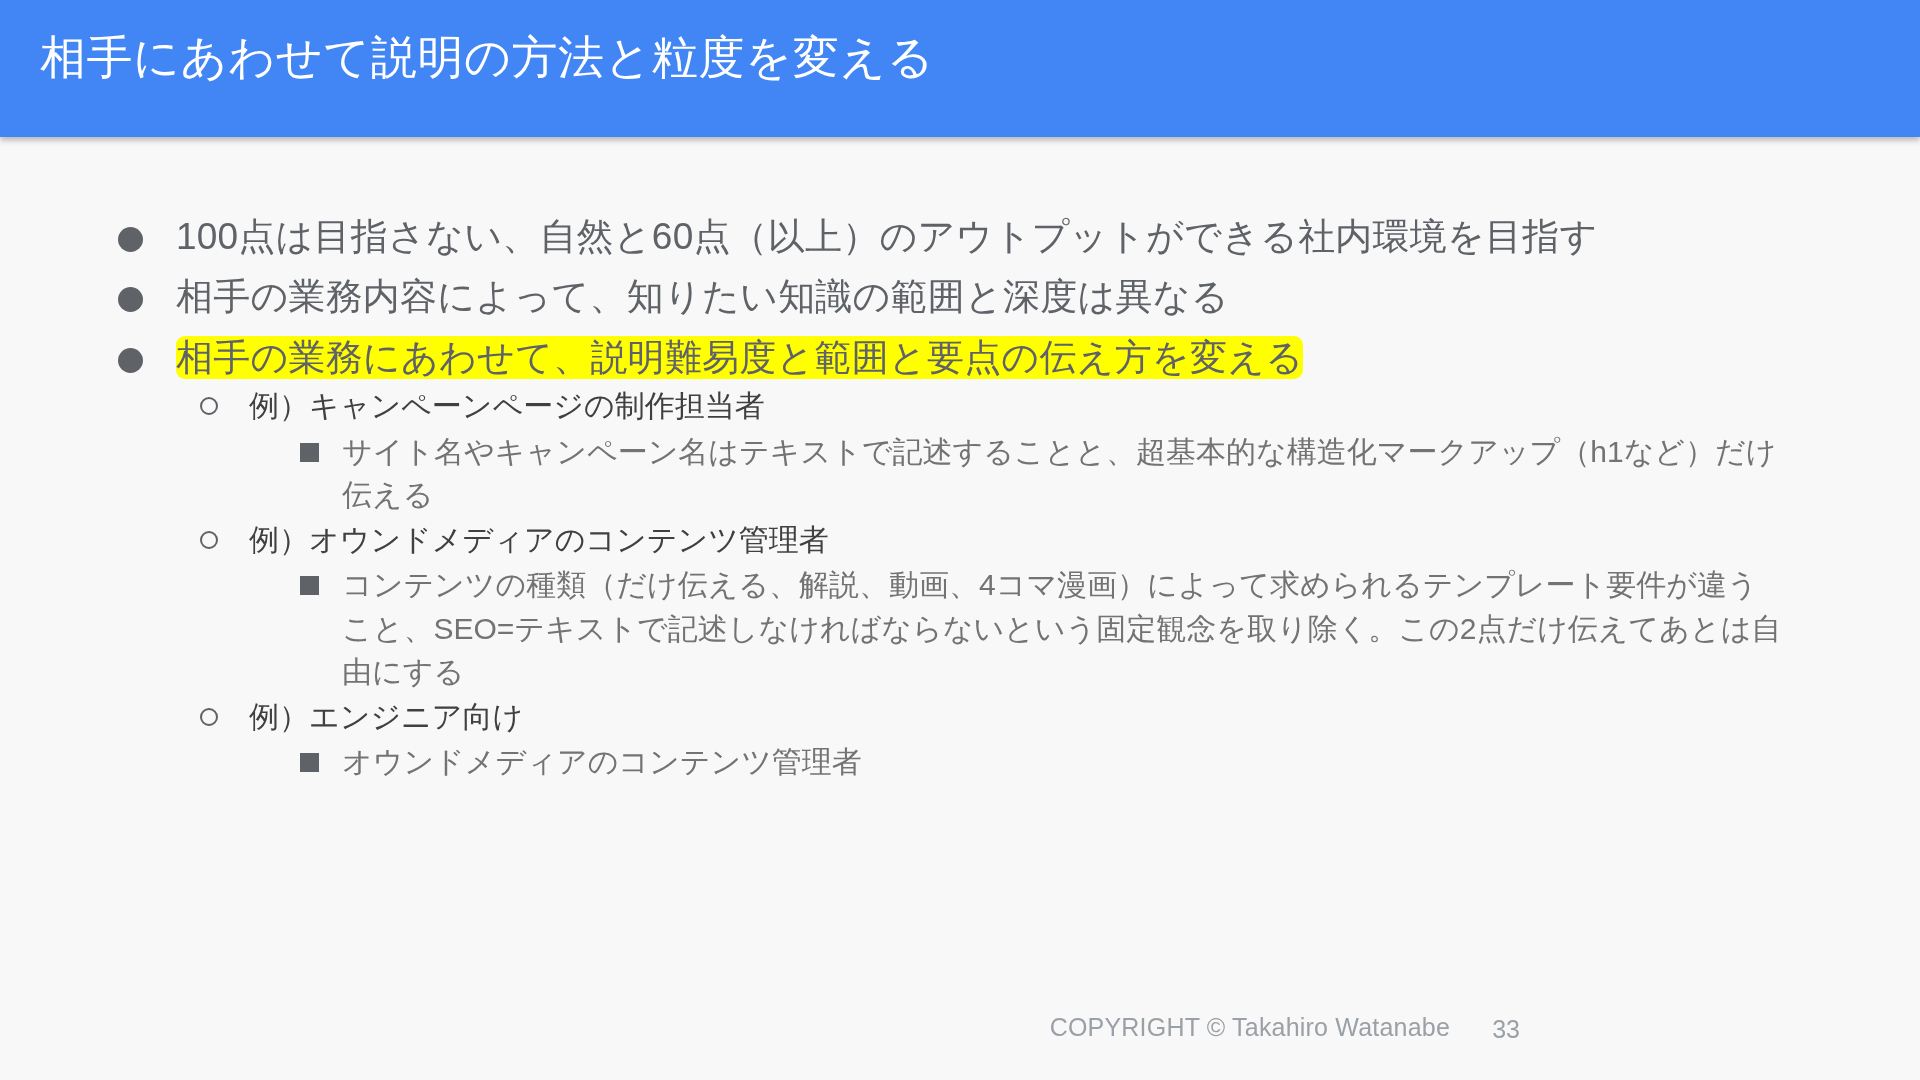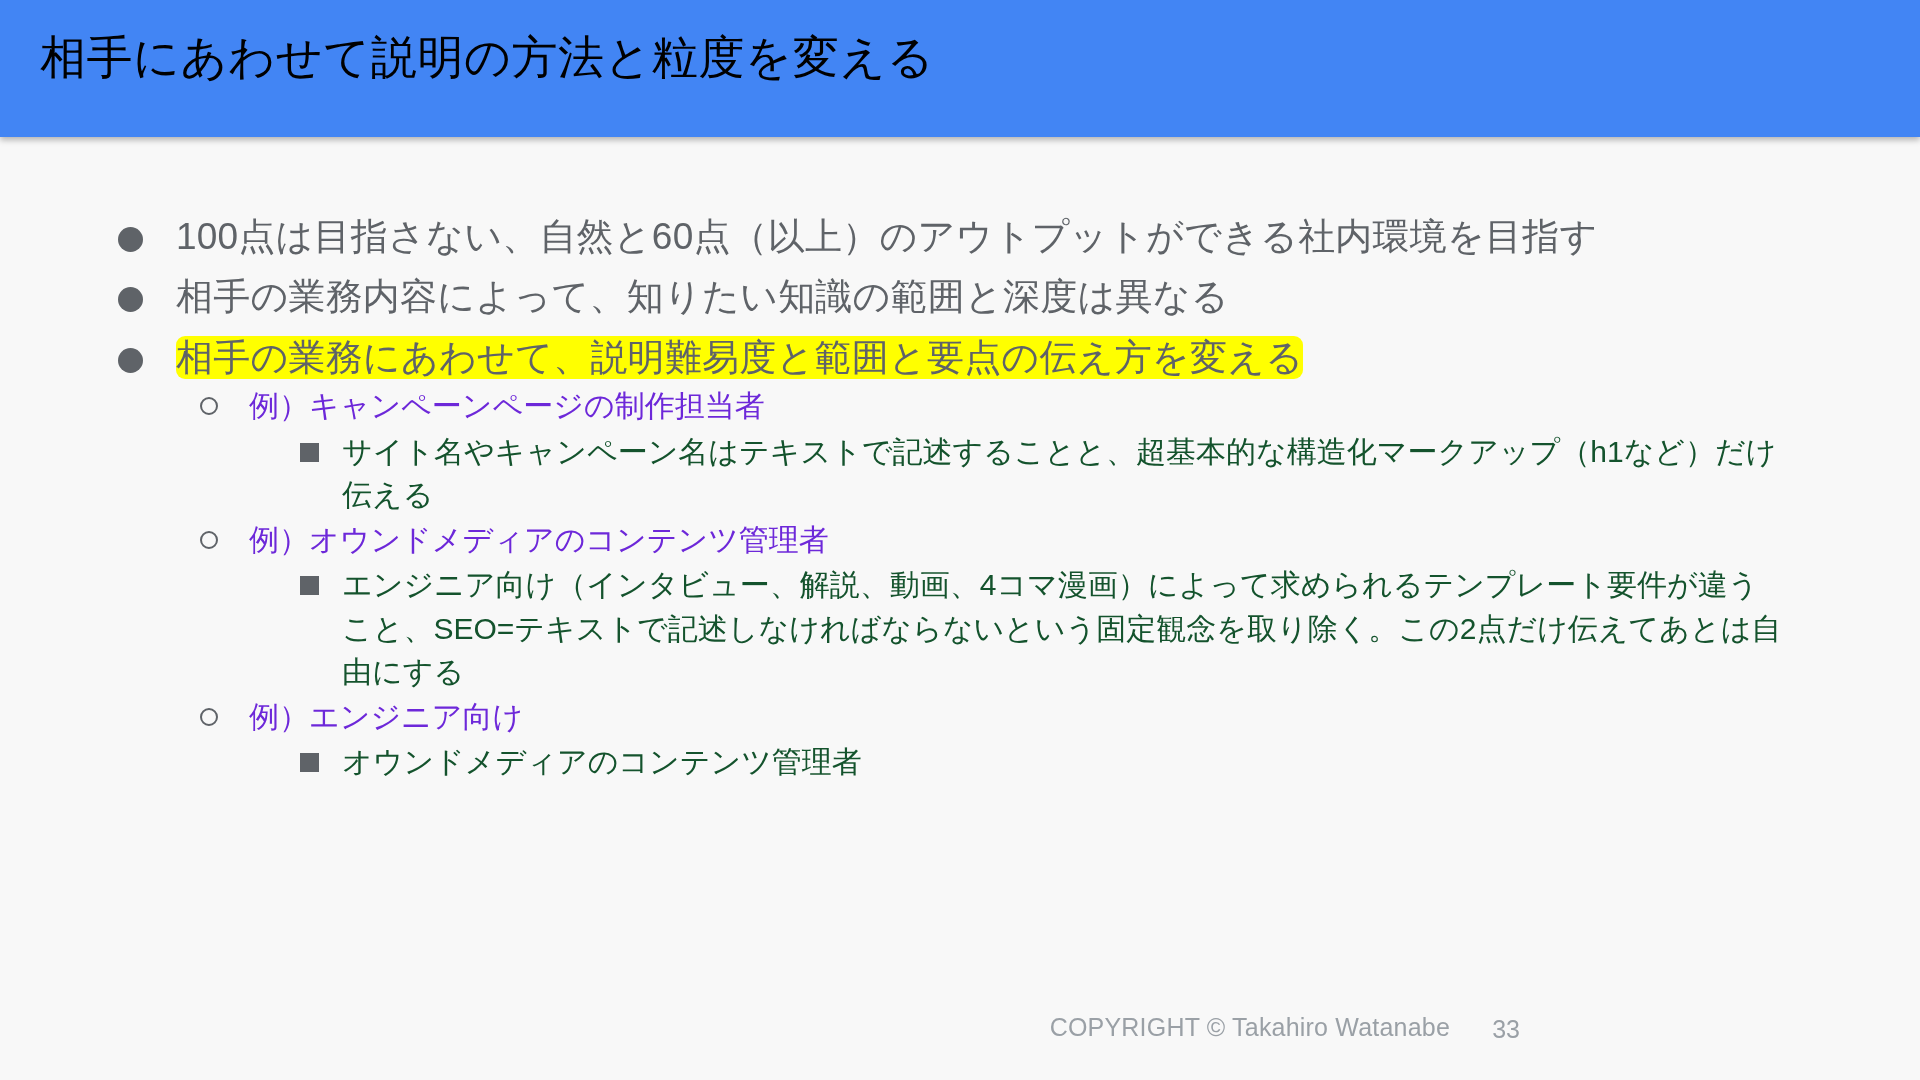--- a/index.html
+++ b/index.html
@@ -31,21 +31,21 @@
     background: #4285f4;
     box-shadow: 0 3px 6px rgba(0,0,0,0.28);
     z-index: 5;
   }
   .header-title {
     position: absolute;
     left: 40px;
     top: 30px;
     font-size: 46px;
     line-height: 1.2;
-    color: #000000;
+    color: #ffffff;
     font-weight: 400;
     letter-spacing: 0.5px;
     white-space: nowrap;
     font-family: Liberation Serif, serif;
   }
 
   
   .body-area {
     position: absolute;
     top: 137px;
@@ -122,21 +122,21 @@
     display: block;
     width: 18px;
     height: 18px;
     border: 2px solid #5f6368;
     border-radius: 50%;
     box-sizing: border-box;
   }
   .l2-text {
     font-size: 30px;
     line-height: 1.42;
-    color: #6d28d9;
+    color: #404040;
     white-space: nowrap;
   }
 
   .level3-list {
     margin-left: 100px;
   }
   .l3-item {
     display: flex;
     align-items: flex-start;
     margin-bottom: 2px;
@@ -149,21 +149,21 @@
   }
   .square-filled {
     display: block;
     width: 19px;
     height: 19px;
     background: #5f6368;
   }
   .l3-text {
     font-size: 30px;
     line-height: 1.45;
-    color: #14532d;
+    color: #737373;
     max-width: 1445px;
   }
 
   
   .footer-copyright {
     position: absolute;
     right: 118px;
     bottom: 38px;
     font-size: 25px;
     color: #9aa0a6;
@@ -239,21 +239,21 @@
           <div class="l2-marker">
             <span class="circle-hollow"></span>
           </div>
           <div class="l2-text">例）オウンドメディアのコンテンツ管理者</div>
         </div>
         <div class="level3-list">
           <div class="l3-item">
             <div class="l3-marker">
               <span class="square-filled"></span>
             </div>
-            <div class="l3-text">エンジニア向け（インタビュー、解説、動画、4コマ漫画）によって求められるテンプレート要件が違うこと、SEO=テキストで記述しなければならないという固定観念を取り除く。この2点だけ伝えてあとは自由にする</div>
+            <div class="l3-text">コンテンツの種類（だけ伝える、解説、動画、4コマ漫画）によって求められるテンプレート要件が違うこと、SEO=テキストで記述しなければならないという固定観念を取り除く。この2点だけ伝えてあとは自由にする</div>
           </div>
         </div>
       </div>
 
       <div class="l2-group">
         <div class="l2-item">
           <div class="l2-marker">
             <span class="circle-hollow"></span>
           </div>
           <div class="l2-text">例）エンジニア向け</div>

